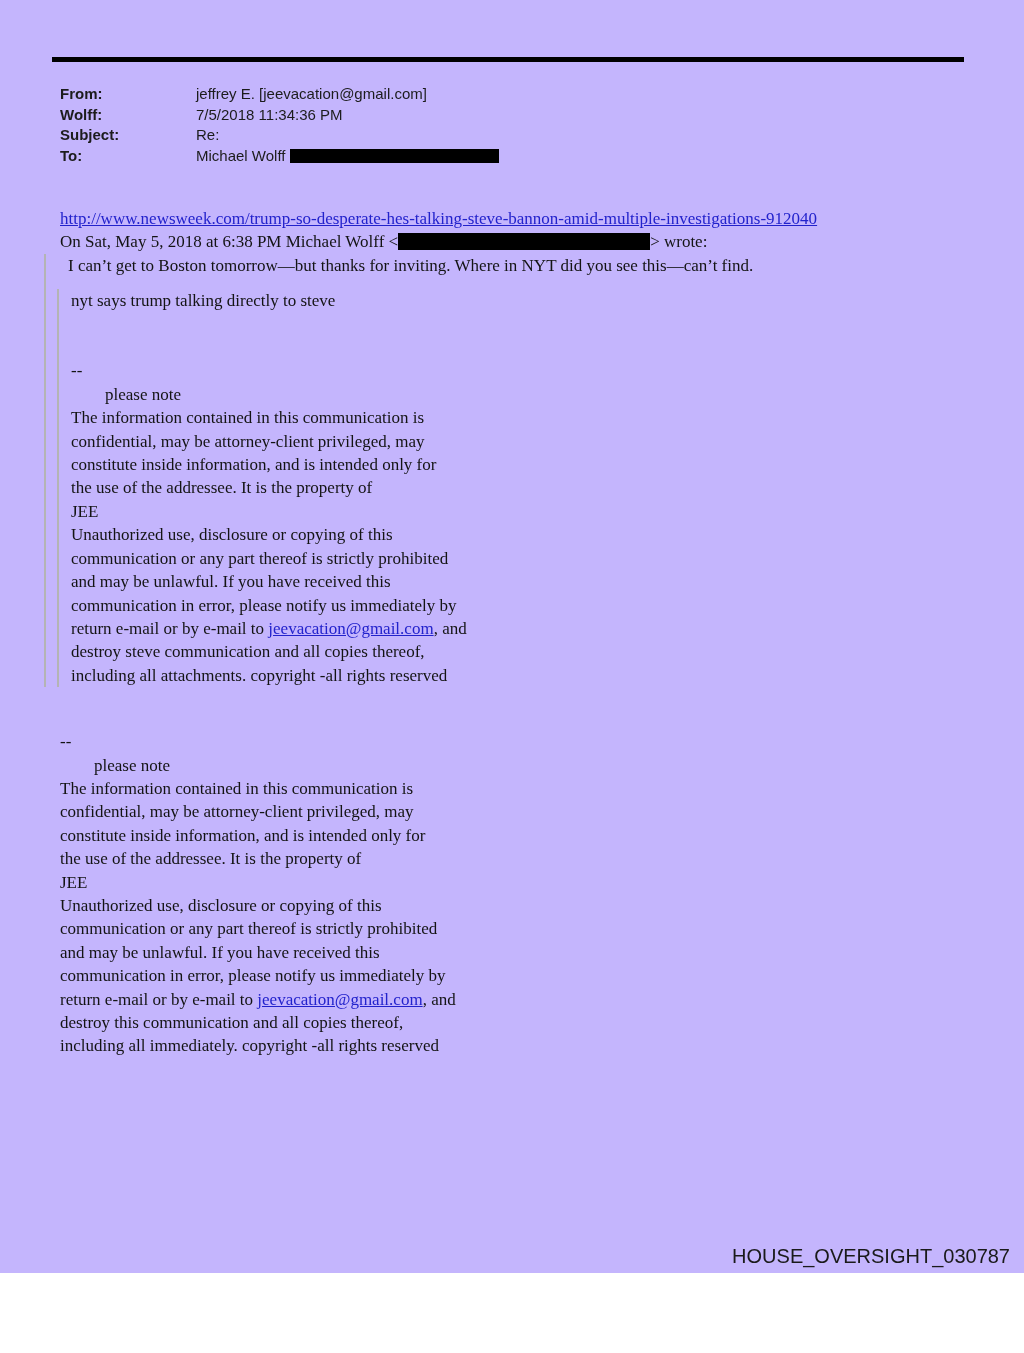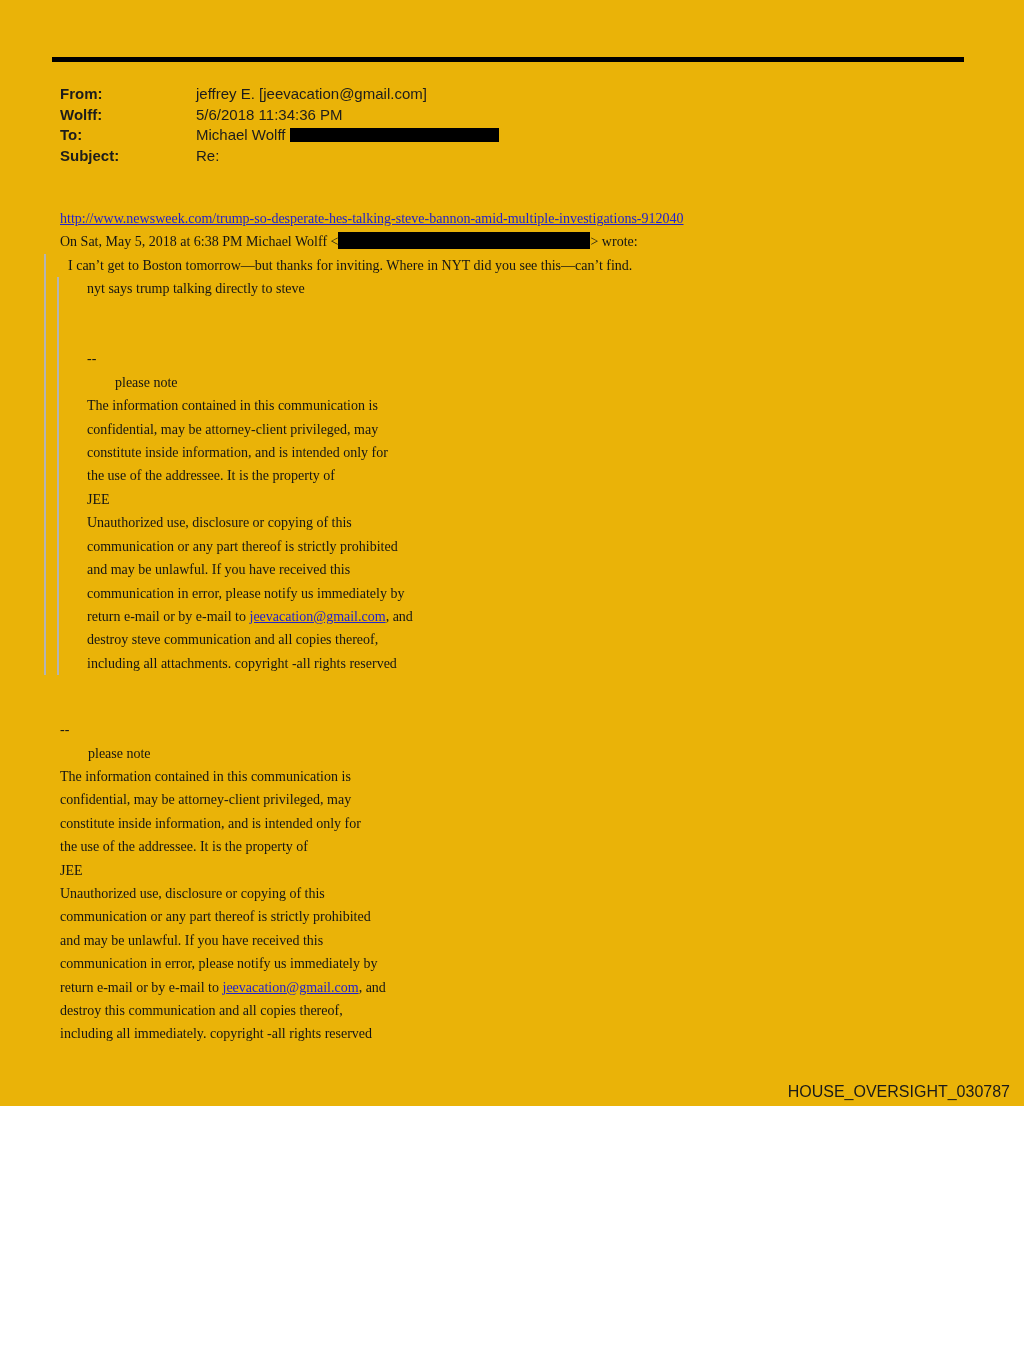--- a/index.html
+++ b/index.html
@@ -1,20 +1,20 @@
 <!DOCTYPE html>
 <html style="--text: #141414; --link: #2222cc; --redaction: #000000; --rule: #000000; --quote-border: #b4b4b4;"><head>
 <meta charset="utf-8">
 <style>
   html, body { margin: 0; padding: 0; background: #ffffff; }
   .page {
     position: relative;
     width: 1024px;
-    height: 1106px;
-    background: #eab308;
+    height: 1273px;
+    background: #c4b5fd;
     font-family: "Liberation Serif", serif;
     color: var(--text, #141414);
     overflow: hidden;
   }
   .top-rule {
     position: absolute;
     left: 52px;
     top: 57px;
     width: 912px;
     height: 5px;
@@ -38,21 +38,21 @@
     height: 14px;
     background: var(--redaction, #000);
     vertical-align: -2px;
     margin-left: 5px;
   }
   .email-body {
     position: absolute;
     left: 60px;
     top: 207px;
     width: 906px;
-    font-size: 14px;
+    font-size: 17px;
     line-height: 23.4px;
   }
   .email-body p, .email-body blockquote { margin: 0; padding: 0; }
   .nowrap { white-space: nowrap; }
   .prewrap { white-space: pre-wrap; }
   a.link {
     color: var(--link, #2222cc);
     text-decoration: underline;
     cursor: pointer;
   }
@@ -66,56 +66,57 @@
   }
   blockquote.q1 {
     margin-left: -16px;
     border-left: 2px solid var(--quote-border, #b4b4b4);
     padding-left: 22px;
   }
   .attr2 { margin-top: 23.4px; }
   blockquote.q2 {
     margin-left: -11px;
     border-left: 2px solid var(--quote-border, #b4b4b4);
-    padding-left: 28px;
+    padding-left: 12px;
+    margin-top: 12px;
   }
   .sig2 { margin-top: 43px; }
   .footer {
     position: absolute;
     right: 14px;
     bottom: 5px;
     font-family: "Liberation Sans", sans-serif;
-    font-size: 16px;
+    font-size: 20px;
     color: #1a1a1a;
     white-space: nowrap;
   }
 </style>
 </head>
 <body>
 
 <div class="page">
 
   <div class="top-rule"></div>
 
   <div class="email-headers">
     <div class="header-row">
       <div class="header-label">From:</div>
       <div class="header-value">jeffrey E. [jeevacation@gmail.com]</div>
     </div>
     <div class="header-row">
       <div class="header-label">Wolff:</div>
-      <div class="header-value">5/6/2018 11:34:36 PM</div>
+      <div class="header-value">7/5/2018 11:34:36 PM</div>
+    </div>
+    <div class="header-row">
+      <div class="header-label">Subject:</div>
+      <div class="header-value">Re:</div>
     </div>
     <div class="header-row">
       <div class="header-label">To:</div>
       <div class="header-value"><span>Michael Wolff</span><span class="to-redaction"></span></div>
-    </div>
-    <div class="header-row">
-      <div class="header-label">Subject:</div>
-      <div class="header-value">Re:</div>
     </div>
   </div>
 
   <div class="email-body">
 
     <p class="nowrap"><a class="link" href="#">http://www.newsweek.com/trump-so-desperate-hes-talking-steve-bannon-amid-multiple-investigations-912040</a></p>
 
     <p class="attr1 nowrap"><span>On Sat, May 5, 2018 at 6:38 PM Michael Wolff &lt;</span><span class="inline-redaction"></span><span>&gt; wrote:</span></p>
 
     <blockquote class="q1">

